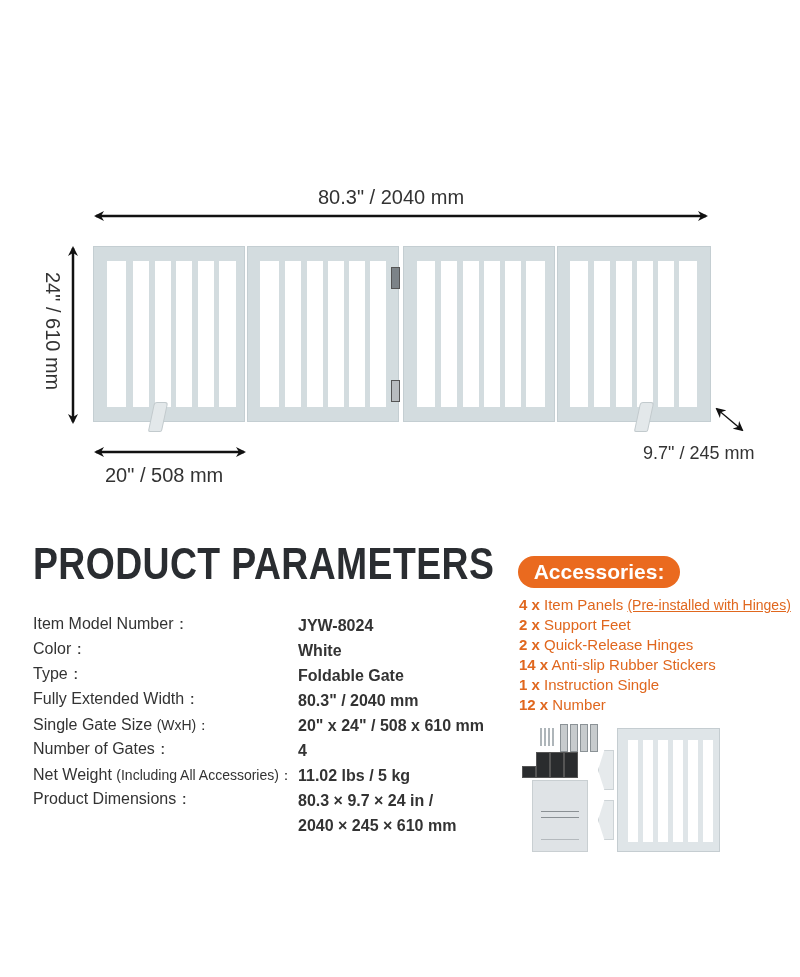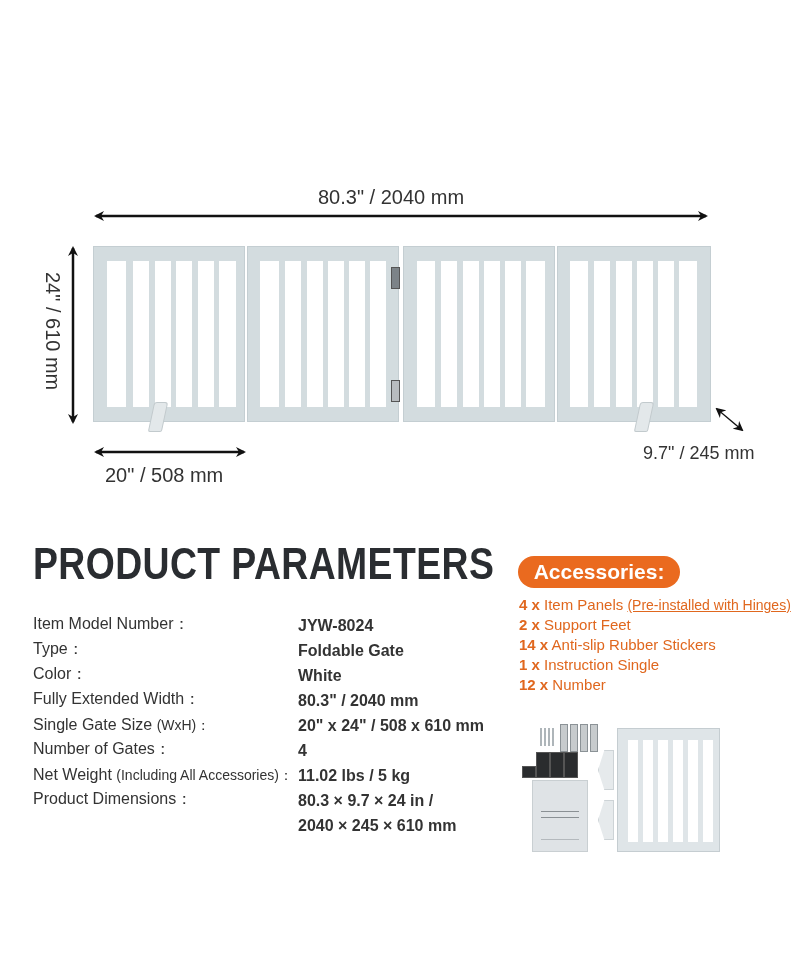--- a/index.html
+++ b/index.html
@@ -119,26 +119,26 @@
 </div>
 
 <div class="abs heading">PRODUCT PARAMETERS</div>
 
 <div class="abs params">
   <div class="param-row">
     <span class="param-label"><span>Item Model Number：</span><span class="small"></span></span>
     <span class="param-value">JYW-8024</span>
   </div>
   <div class="param-row">
+    <span class="param-label"><span>Color：</span><span class="small"></span></span>
+    <span class="param-value">White</span>
+  </div>
+  <div class="param-row">
     <span class="param-label"><span>Type：</span><span class="small"></span></span>
     <span class="param-value">Foldable Gate</span>
-  </div>
-  <div class="param-row">
-    <span class="param-label"><span>Color：</span><span class="small"></span></span>
-    <span class="param-value">White</span>
   </div>
   <div class="param-row">
     <span class="param-label"><span>Fully Extended  Width：</span><span class="small"></span></span>
     <span class="param-value">80.3" / 2040 mm</span>
   </div>
   <div class="param-row">
     <span class="param-label"><span>Single Gate Size </span><span class="small">(WxH)：</span></span>
     <span class="param-value">20" x 24" / 508 x 610 mm</span>
   </div>
   <div class="param-row">
@@ -157,20 +157,21 @@
     <span class="param-label"><span></span><span class="small"></span></span>
     <span class="param-value">2040 × 245 × 610 mm</span>
   </div>
 </div>
 
 <div class="abs acc-pill">Accessories:</div>
 
 <div class="abs acc-list">
   <div class="acc-item"><span class="qty">4 x</span><span> Item Panels </span><span class="note">(Pre-installed with Hinges)</span></div>
   <div class="acc-item"><span class="qty">2 x</span><span> Support Feet</span><span class="note"></span></div>
+  <div class="acc-item"><span class="qty">2 x</span><span> Quick-Release Hinges</span><span class="note"></span></div>
   <div class="acc-item"><span class="qty">14 x</span><span> Anti-slip Rubber Stickers</span><span class="note"></span></div>
   <div class="acc-item"><span class="qty">1 x</span><span> Instruction Single</span><span class="note"></span></div>
   <div class="acc-item"><span class="qty">12 x</span><span> Number</span><span class="note"></span></div>
 </div>
 
 <div class="abs acc-photo">
   <div class="screws"></div>
   <div class="hg" style="left:40px;"></div>
   <div class="hg" style="left:50px;"></div>
   <div class="hg" style="left:60px;"></div>

